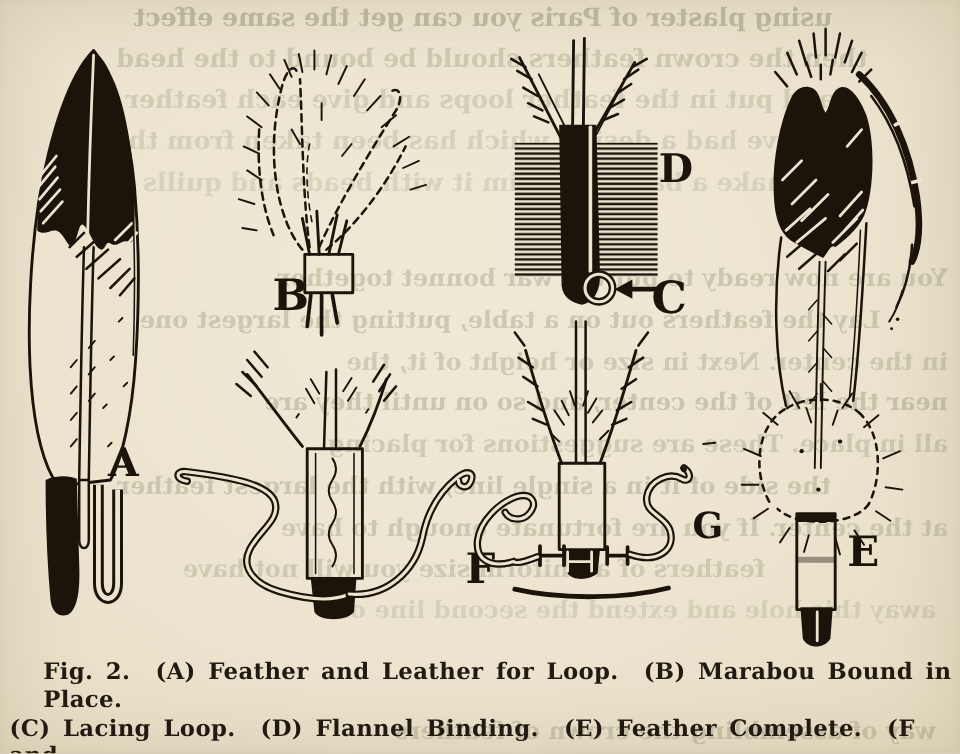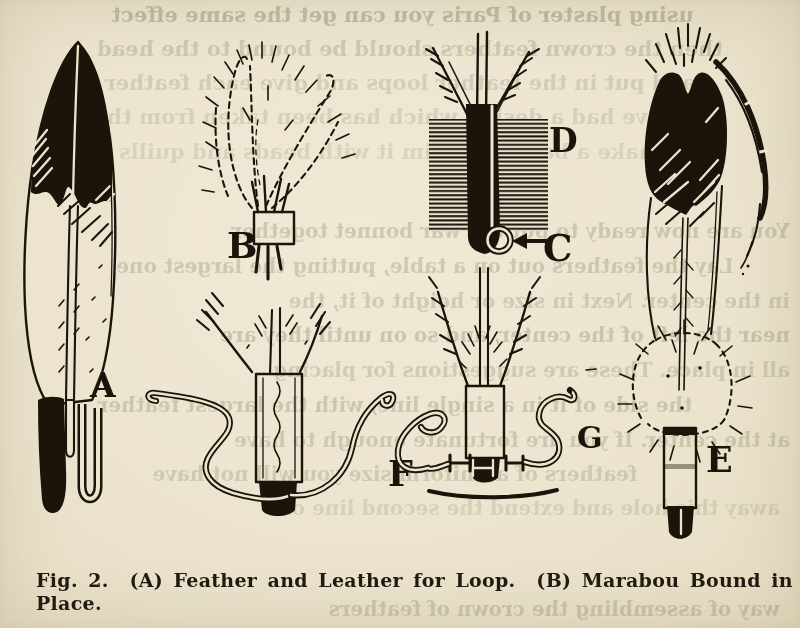--- a/index.html
+++ b/index.html
@@ -34,21 +34,21 @@
   .cord-o{stroke:#1c140b;stroke-width:6.2;fill:none;stroke-linecap:round;}
   .cord-i{stroke:#ece4cf;stroke-width:2.6;fill:none;stroke-linecap:round;}
   .loop-o{stroke:#1c140b;stroke-width:9;fill:none;stroke-linecap:butt;}
   .loop-i{stroke:#ece4cf;stroke-width:4;fill:none;stroke-linecap:butt;}
   text.lbl{font-family:"DejaVu Serif",serif;font-weight:bold;fill:#1c140b;}
   .caption{
     position:absolute;left:8px;top:549px;width:788px;z-index:3;
     font-family:"DejaVu Serif",serif;font-weight:700;font-size:19px;
     line-height:23.4px;color:#221a10;letter-spacing:.3px;word-spacing:3.5px;
   }
-  .cap-line{white-space:pre-wrap;margin-top:20px;}
+  .cap-line{white-space:pre-wrap;}
   .cap-line.indent{padding-left:28px;}
 </style>
 </head>
 <body>
 
 <div class="page">
 
   <span class="bleed" style="left:30px;top:2px;width:745px;opacity:.42;font-size:21px;">using plaster of Paris you can get the same effect</span>
   <span class="bleed" style="left:90px;top:36px;width:640px;opacity:.28;font-size:21px;">then the crown feathers should be bound to the head</span>
   <span class="bleed" style="left:70px;top:70px;width:660px;opacity:.24;font-size:21px;">and put in the feather loops and give each feather</span>

